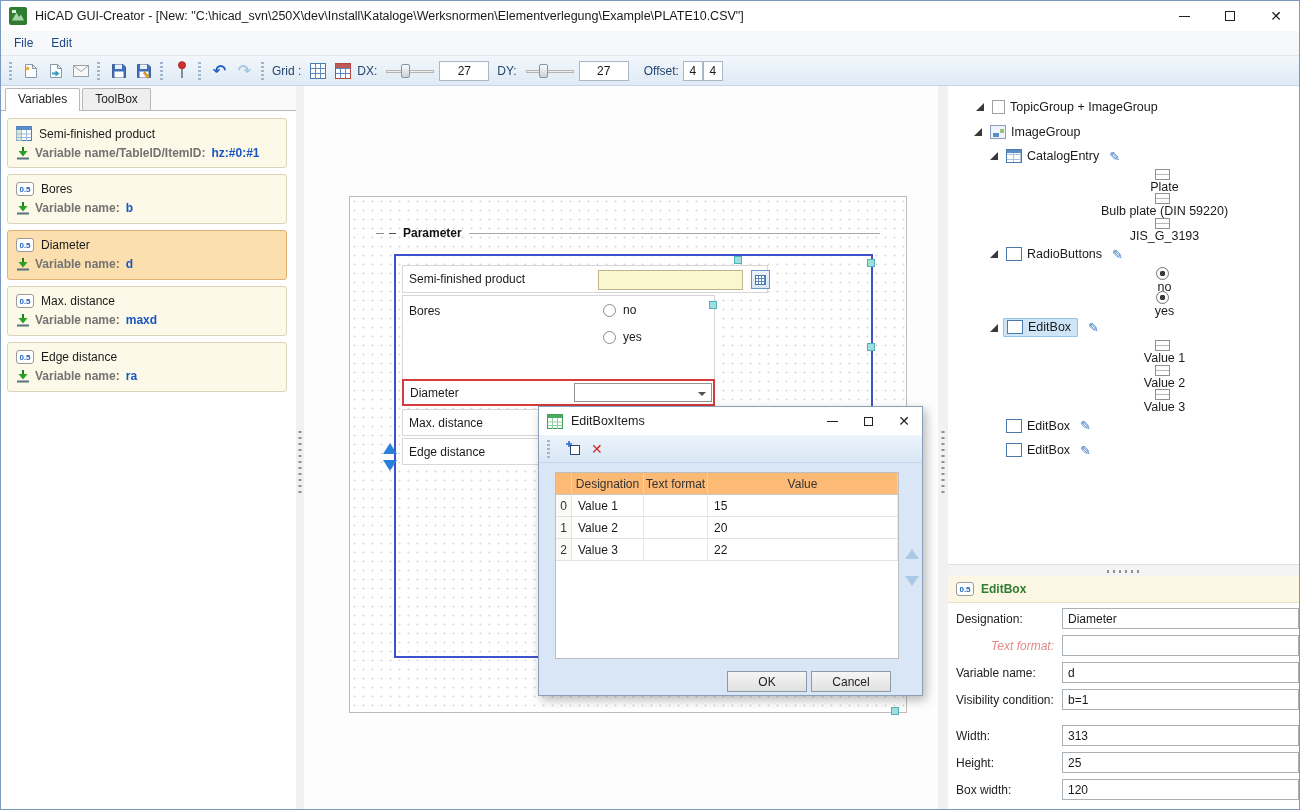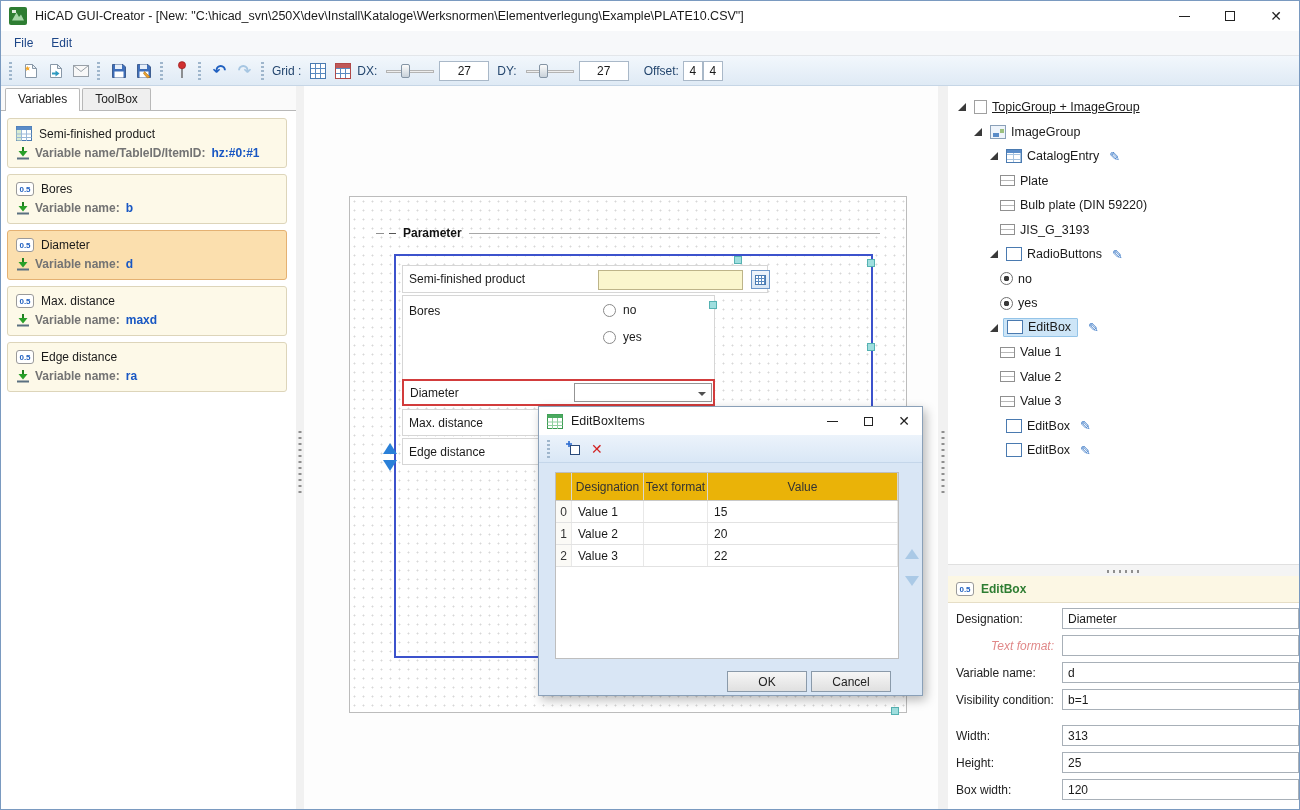--- a/index.html
+++ b/index.html
@@ -97,38 +97,38 @@
     box-shadow:3px 4px 10px rgba(0,0,0,0.28); z-index:10; }
   .dlg-title { height:28px; display:flex; align-items:center; padding-left:8px; background:#fff; }
   .dlg-title-text { margin-left:8px; font-size:12.5px; }
   .dlg-controls { margin-left:auto; display:flex; height:28px; }
   .dlg-btn { width:36px; height:28px; display:flex; align-items:center; justify-content:center; color:#222; }
   .dlg-toolbar { height:28px; background:linear-gradient(#ecf3fb,#d9e7f6); border-bottom:1px solid #c4d6ea; display:flex; align-items:center; padding-left:4px; gap:10px; }
   .del-x { color:#d22222; font-weight:bold; font-size:14px; line-height:1; }
   .dlg-body { position:absolute; top:56px; left:0; right:0; bottom:0; background:#d9e6f5; }
   .dlg-table { position:absolute; left:16px; top:9px; width:344px; height:187px; background:#fff; border:1px solid #bebebe; overflow:hidden; }
   .t-head, .t-row { display:grid; grid-template-columns:16px 72px 64px 1fr; }
-  .t-head { height:28px; background:#eab308; border-bottom:1px solid #c8c8c8; }
+  .t-head { height:22px; background:#fdba74; border-bottom:1px solid #c8c8c8; }
   .t-head > div { border-right:1px solid #d8d8d0; display:flex; align-items:center; justify-content:center; color:#333; }
   .t-row { height:22px; border-bottom:1px solid #e2e2e2; }
   .t-row > div { border-right:1px solid #e8e8e8; display:flex; align-items:center; padding-left:6px; }
   .t-row .gut { justify-content:center; padding-left:0; background:#fbfaf6; color:#333; }
   .dlg-scroll { position:absolute; left:366px; width:0; height:0; border-left:7px solid transparent; border-right:7px solid transparent; }
   .dlg-scroll.up   { top:142px; border-bottom:10px solid #aac9e6; }
   .dlg-scroll.down { top:169px; border-top:10px solid #aac9e6; }
   .dlg-push { position:absolute; top:264px; width:80px; height:21px; background:linear-gradient(#f6f6f6,#e0e0e0); border:1px solid #8a9aaa;
     display:flex; align-items:center; justify-content:center; color:#222; }
   .dlg-push.ok { left:188px; } .dlg-push.cancel { left:272px; }
 
   
   .right-panel { position:absolute; left:947px; top:85px; right:0; bottom:0; background:#fff; }
   .tree { position:absolute; top:0; left:0; right:0; height:478px; overflow:hidden; padding-top:9px; }
   .tree-item { height:24.5px; display:flex; align-items:center; font-size:12.5px; white-space:nowrap; }
-  .lvl0 { padding-left:10px;text-decoration:underline; } .lvl1 { padding-left:26px; } .lvl2 { padding-left:42px; }
-  .lvl3 { padding-left:52px; } .lvl2ne { padding-left:58px; }
+  .lvl0 { padding-left:28px; } .lvl1 { padding-left:26px; } .lvl2 { padding-left:42px; }
+  .lvl3 { padding-left:77px;flex-direction:column; } .lvl2ne { padding-left:58px; }
   .expander { width:16px; display:flex; align-items:center; flex:none; }
   .exp-tri { width:0; height:0; border-left:8px solid transparent; border-bottom:8px solid #3a3a3a; }
   .tlabel { margin-left:5px; }
   .tree-sel { display:flex; align-items:center; background:#cde5f7; border:1px solid #94c4e8; padding:1px 6px 2px 3px; margin-left:-3px; border-radius:1px; }
   .pencil { margin-left:10px; color:#3474c4; font-size:13px; line-height:1; }
   .ic { width:16px; height:14px; flex:none; position:relative; }
   .ic-topic { width:13px; height:14px; border:1px solid #a0a0a0; background:#fff; }
   .ic-image { border:1px solid #8aa0b8;
     background:linear-gradient(#5a8cc8 0 0) 2px 7px/6px 4px no-repeat,linear-gradient(#9cc080 0 0) 9px 3px/4px 4px no-repeat,#eef4fb; }
   .ic-catalog { border:1px solid #4a7ab0; background-color:#fff;

